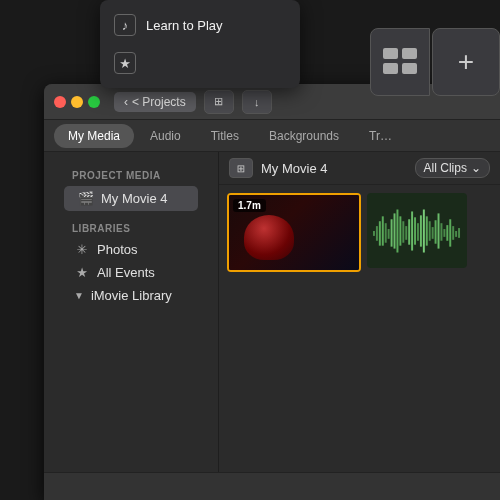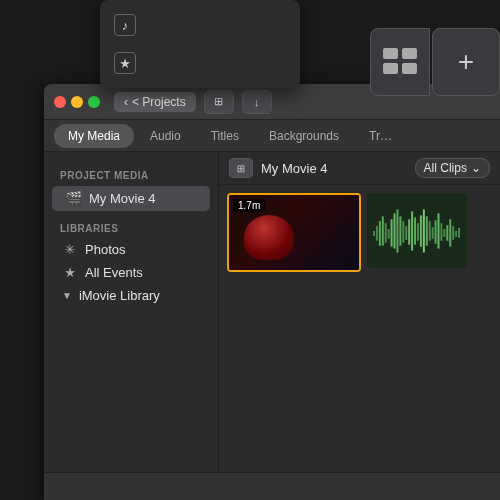--- a/index.html
+++ b/index.html
@@ -144,21 +144,21 @@
     .main-content {
       display: flex;
       height: calc(100% - 68px);
     }
 
     
     .sidebar {
       width: 175px;
       background: #2b2b2b;
       border-right: 1px solid #1e1e1e;
-      padding: 10px 4px;
+      padding: 10px 16px;
       flex-shrink: 0;
     }
 
     .sidebar-section-label {
       font-size: 10px;
       color: #888;
       font-weight: 600;
       text-transform: uppercase;
       letter-spacing: 0.5px;
       padding: 4px 12px 4px 12px;
@@ -283,20 +283,21 @@
     }
 
     .clip-thumbnail {
       width: 130px;
       height: 75px;
       background: #1a1a1a;
       display: flex;
       align-items: center;
       justify-content: center;
       position: relative;
+      font-weight: bold;
     }
 
     .clip-dark-scene {
       width: 100%;
       height: 100%;
       background: linear-gradient(135deg, #1a0a0a 0%, #2a0808 40%, #0a0a1a 100%);
       position: absolute;
     }
 
     .clip-figure {
@@ -389,20 +390,21 @@
       height: 30px;
     }
 
   </style>
 </head>
 <body>
 
 <div class="dropdown-menu">
   <div class="dropdown-item">
     <div class="dropdown-icon">♪</div>
+    <span>Learn to Play</span>
   </div>
   <div class="dropdown-item">
     <div class="dropdown-icon">★</div>
   </div>
 </div>
 
 <div class="grid-icon-overlay">
   <svg class="grid-svg" viewBox="0 0 36 30" fill="none">
     <rect x="1" y="1" width="15" height="11" rx="2" fill="#aaa"></rect>
     <rect x="20" y="1" width="15" height="11" rx="2" fill="#aaa"></rect>

